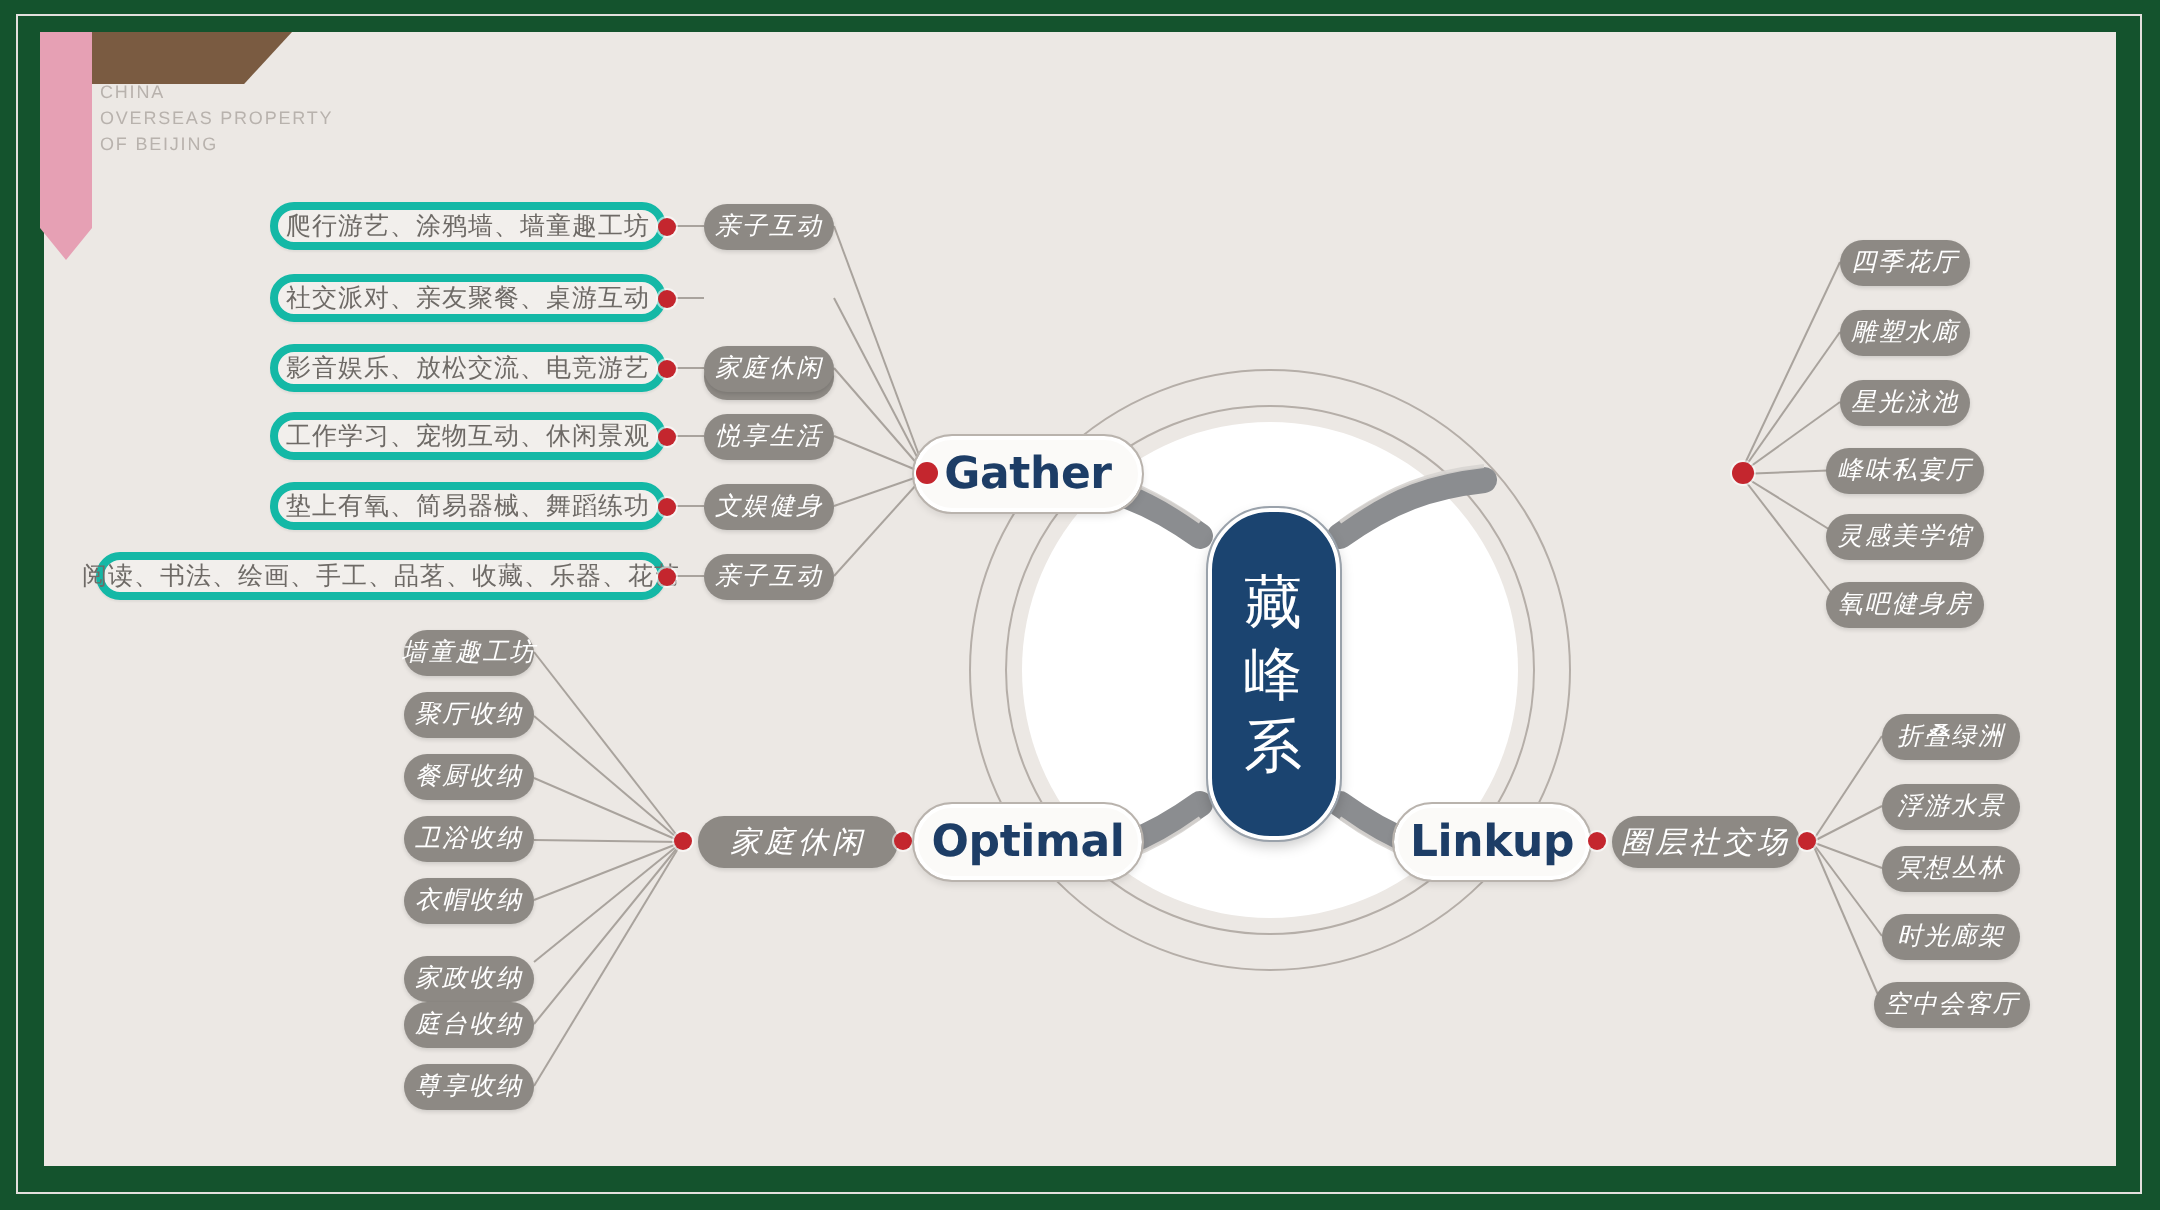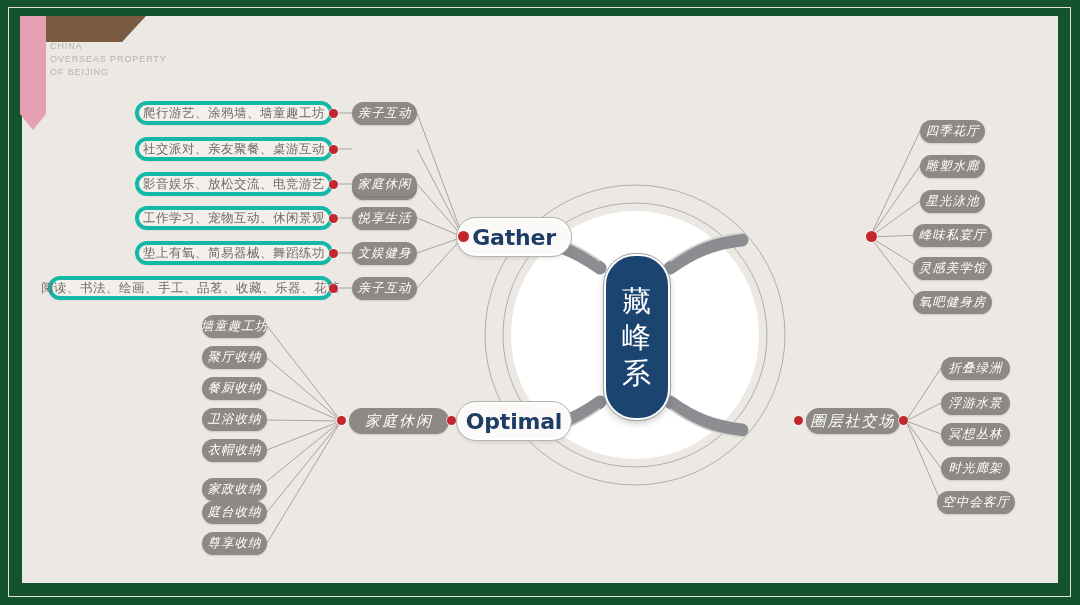--- a/index.html
+++ b/index.html
@@ -230,20 +230,21 @@
   <div class="pill grey-pill" style="left:202px;top:439px;width:65px;">衣帽收纳</div>
   <div class="pill grey-pill" style="left:202px;top:478px;width:65px;text-align:right;">家政收纳</div>
   <div class="pill grey-pill" style="left:202px;top:501px;width:65px;">庭台收纳</div>
   <div class="pill grey-pill" style="left:202px;top:532px;width:65px;">尊享收纳</div>
 
   <div class="dot" style="left:337px;top:416px;"></div>
   <div class="pill grey-pill big" style="left:349px;top:408px;width:100px;">家庭休闲</div>
   <div class="dot" style="left:447px;top:416px;"></div>
   <div class="pill en-pill" style="left:457px;top:402px;width:114px;">Optimal</div>
 
+  <div class="pill en-pill" style="left:697px;top:402px;width:98px;">Linkup</div>
   <div class="dot" style="left:794px;top:416px;"></div>
   <div class="pill grey-pill big" style="left:806px;top:408px;width:94px;">圈层社交场</div>
   <div class="dot" style="left:899px;top:416px;"></div>
 
   <div class="pill grey-pill" style="left:941px;top:357px;width:69px;">折叠绿洲</div>
   <div class="pill grey-pill" style="left:941px;top:392px;width:69px;">浮游水景</div>
   <div class="pill grey-pill" style="left:941px;top:423px;width:69px;">冥想丛林</div>
   <div class="pill grey-pill" style="left:941px;top:457px;width:69px;">时光廊架</div>
   <div class="pill grey-pill" style="left:937px;top:491px;width:78px;">空中会客厅</div>
 

